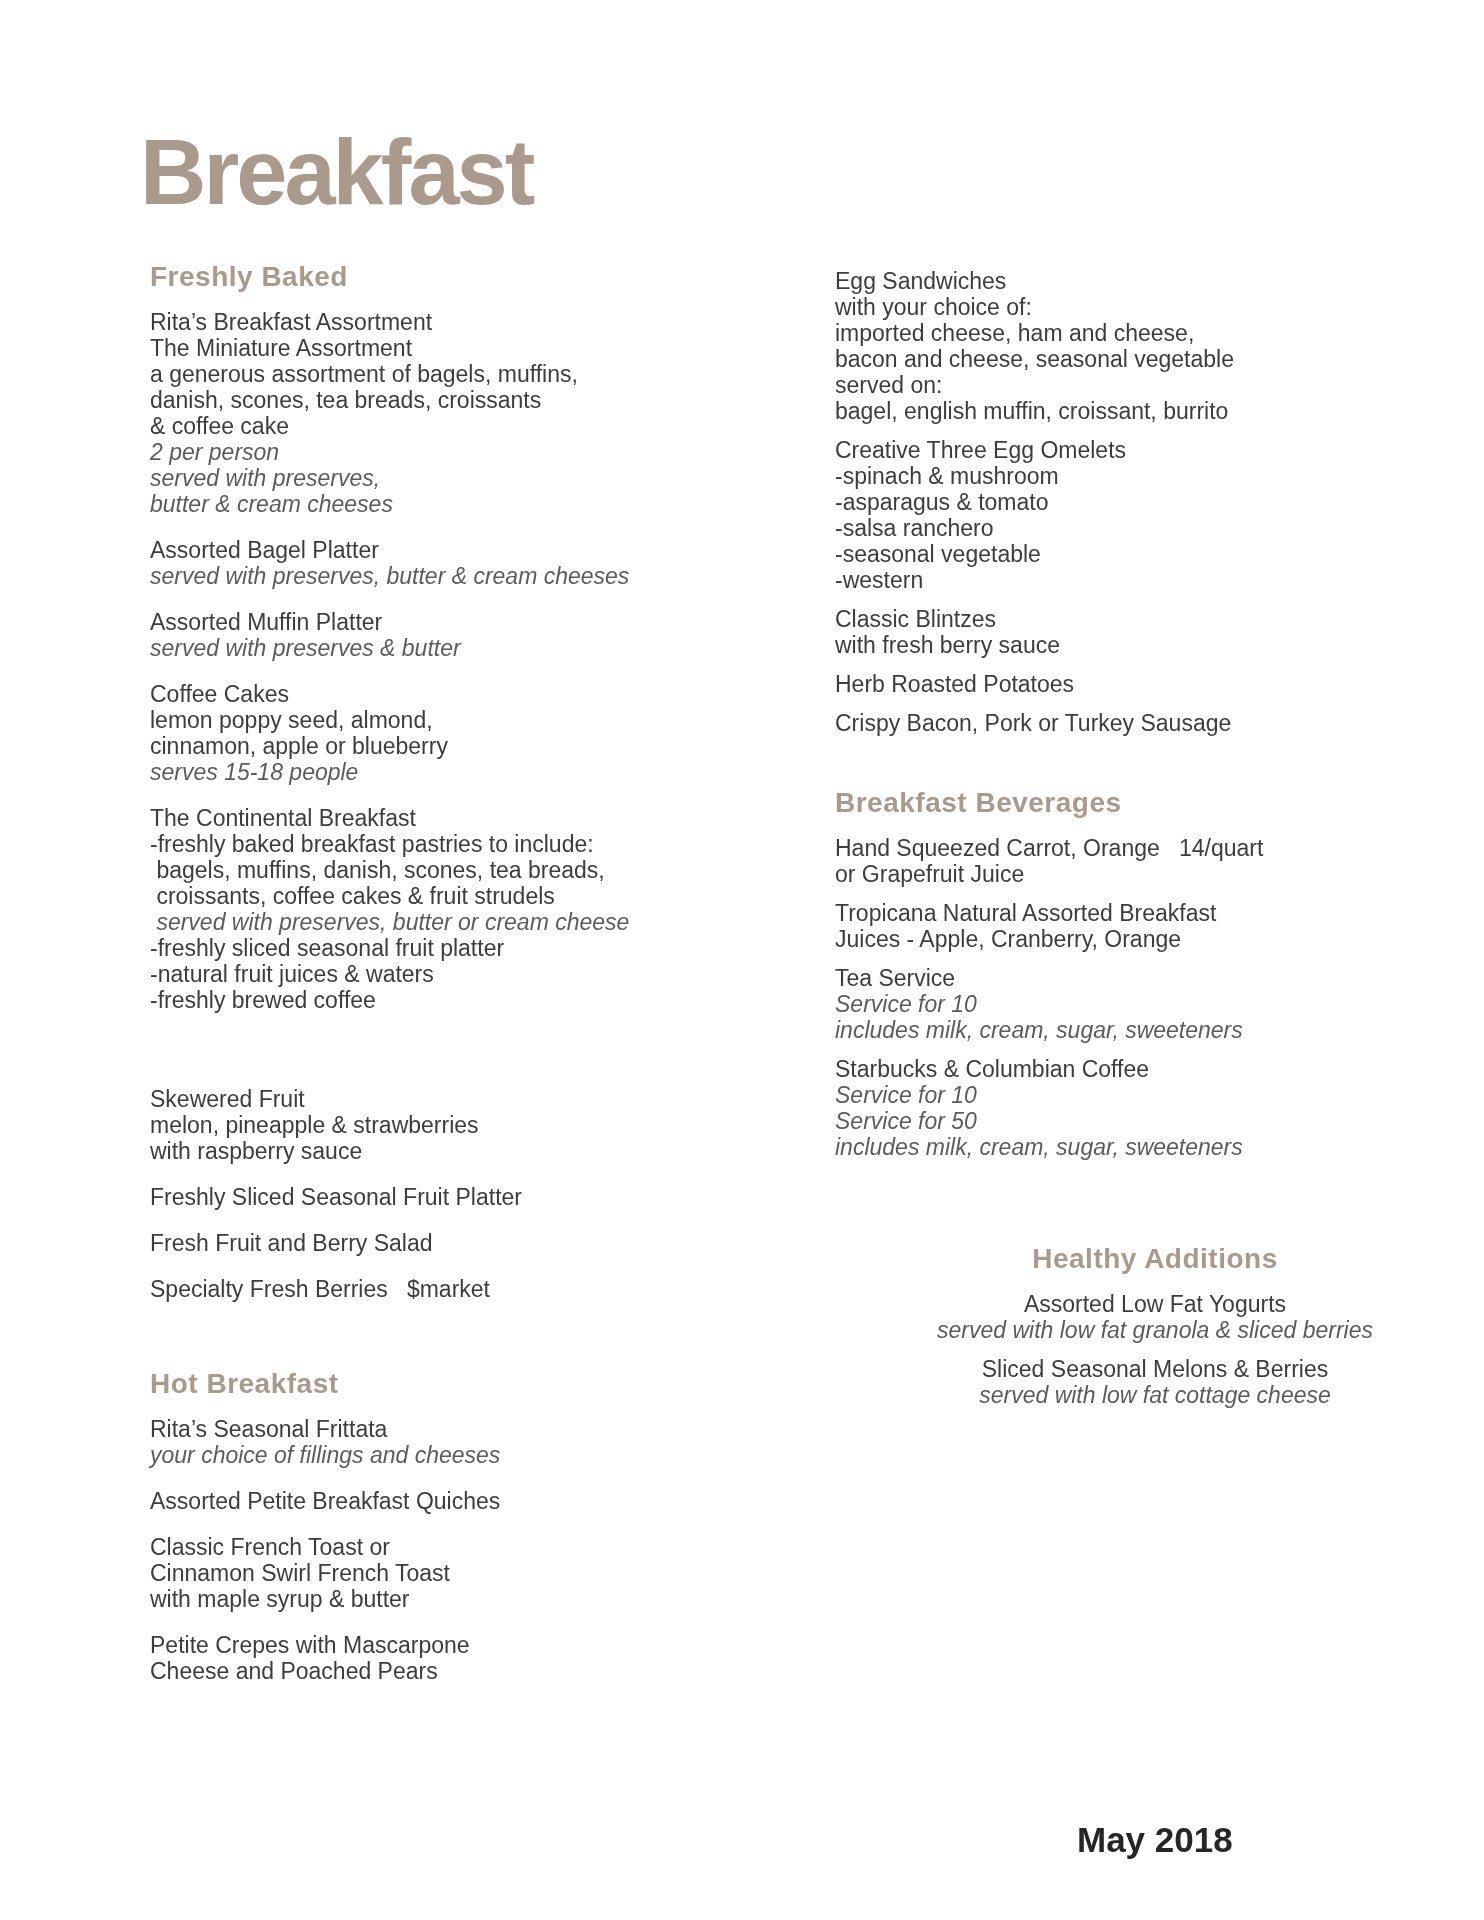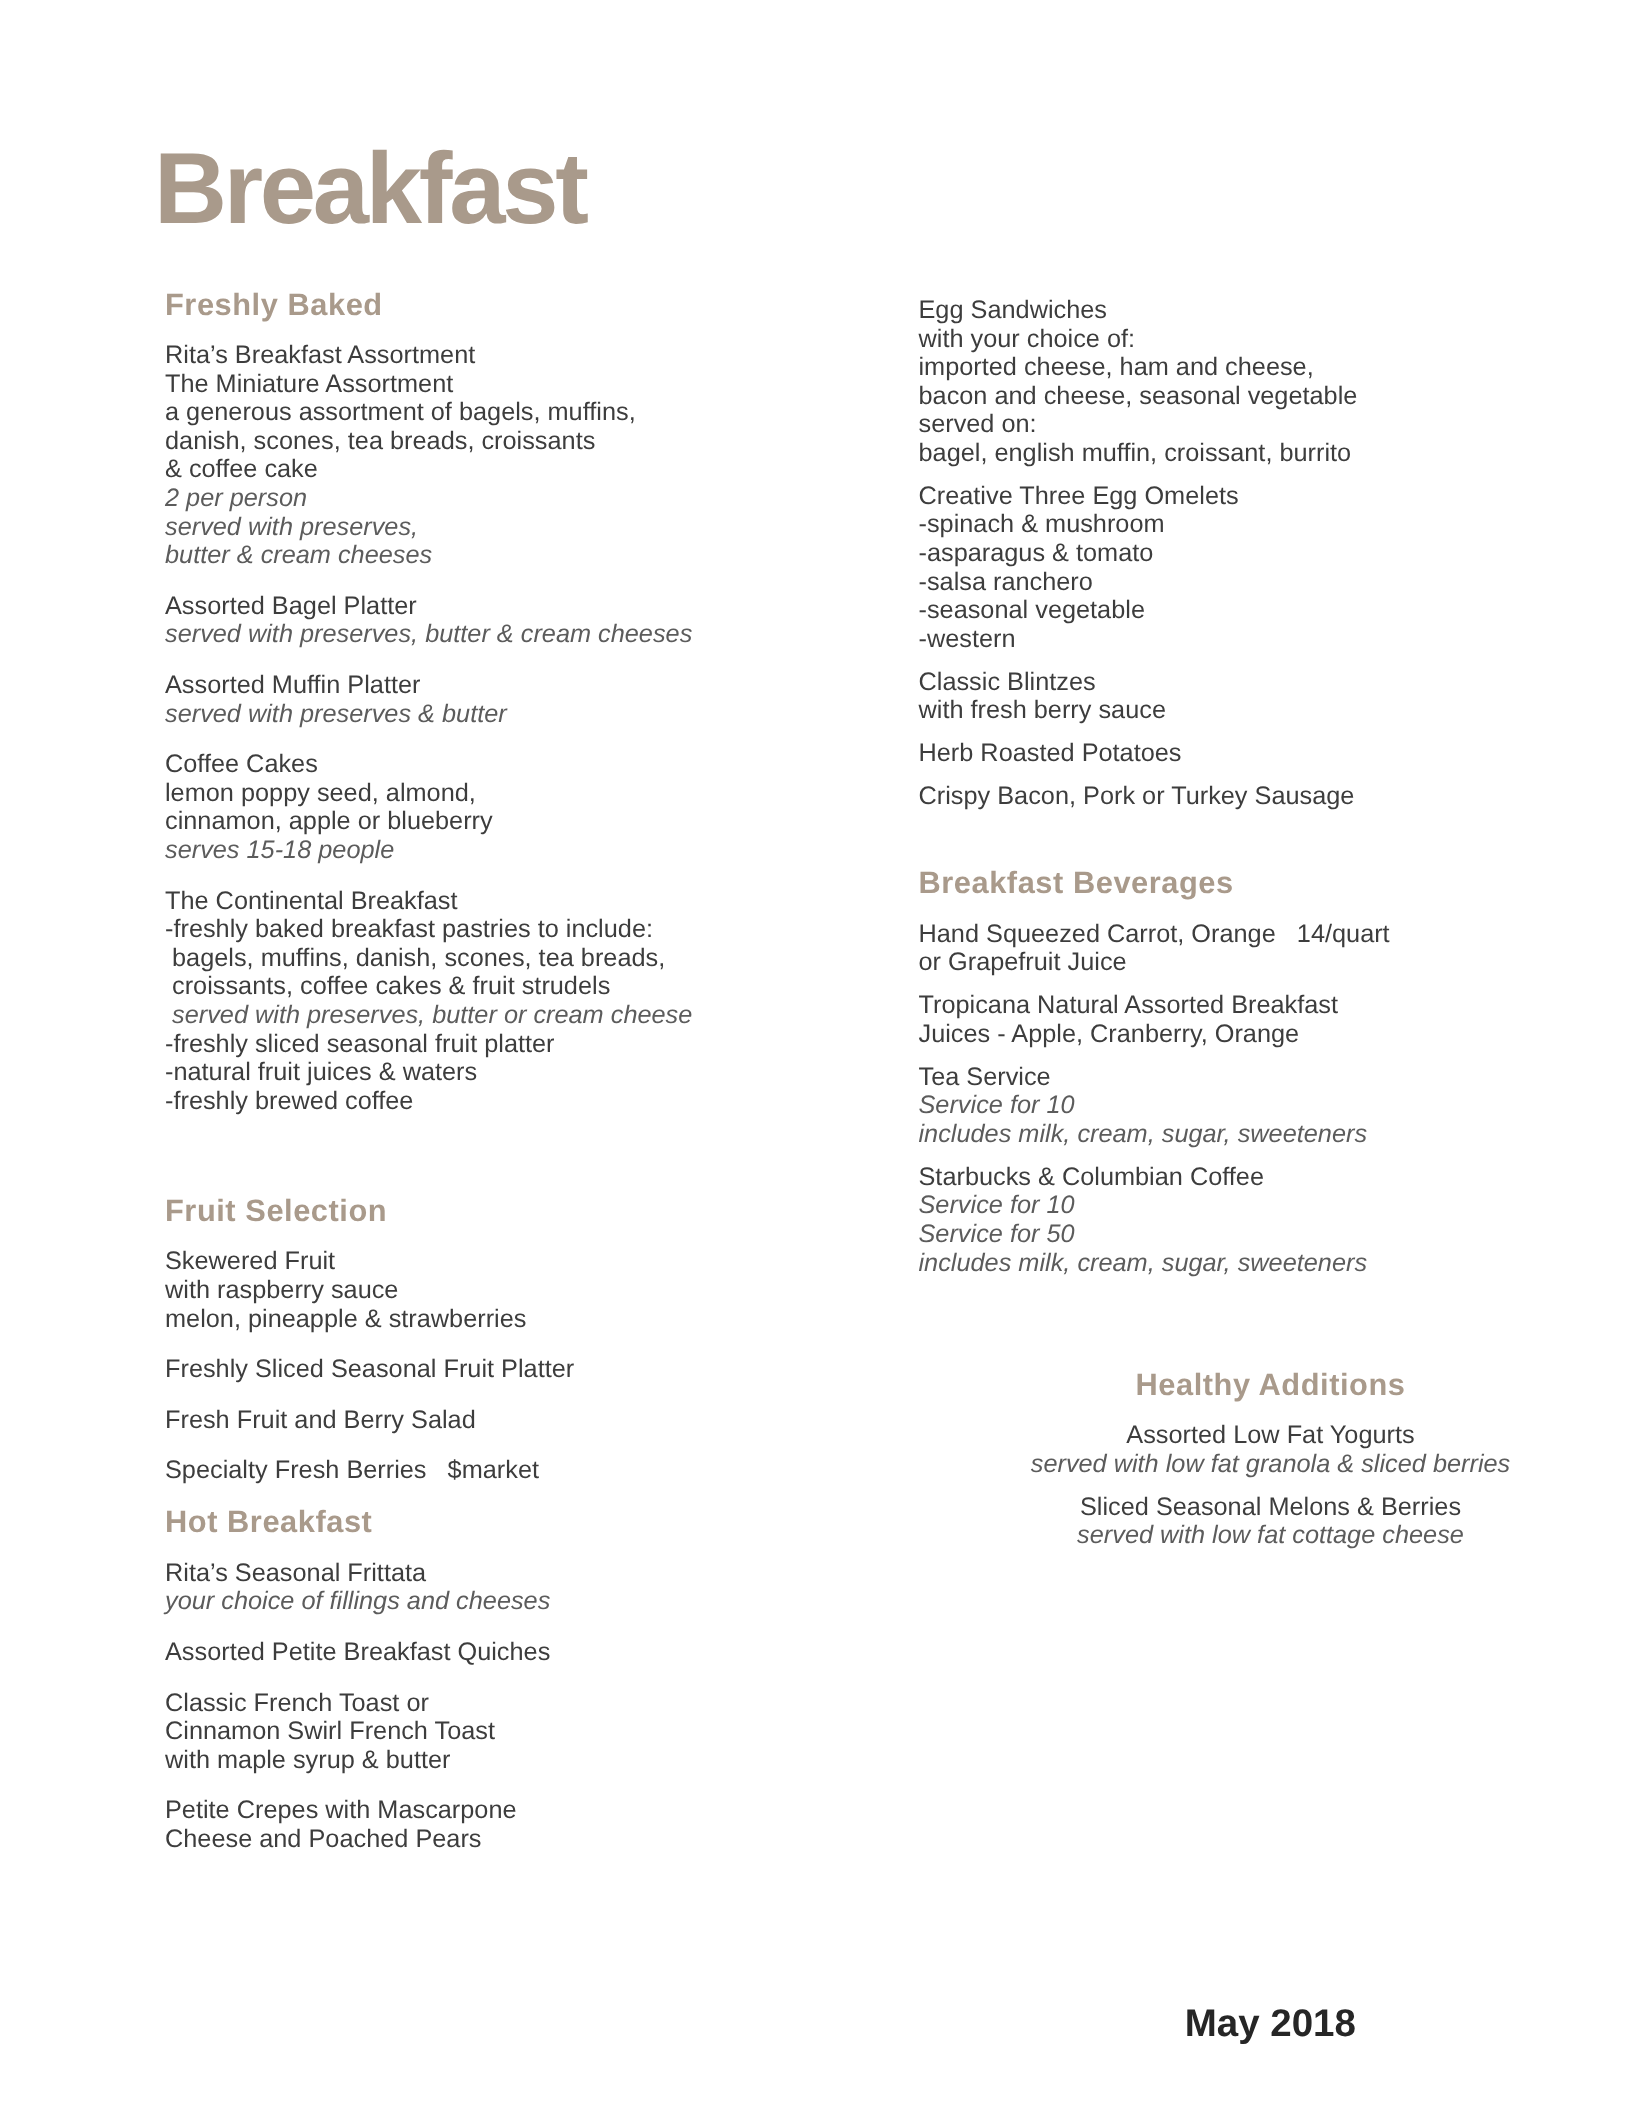--- a/index.html
+++ b/index.html
@@ -97,25 +97,24 @@
             <div class="line">-freshly baked breakfast pastries to include:</div>
             <div class="line"> bagels, muffins, danish, scones, tea breads,</div>
             <div class="line"> croissants, coffee cakes &amp; fruit strudels</div>
             <div class="line italic"> served with preserves, butter or cream cheese</div>
             <div class="line">-freshly sliced seasonal fruit platter</div>
             <div class="line">-natural fruit juices &amp; waters</div>
             <div class="line">-freshly brewed coffee</div>
           </div>
         </div>
         <div class="section sec1">
-          <h2 class="heading">Fruit Selection</h2>
           <div class="item">
             <div class="line">Skewered Fruit</div>
+            <div class="line">melon, pineapple &amp; strawberries</div>
             <div class="line">with raspberry sauce</div>
-            <div class="line">melon, pineapple &amp; strawberries</div>
           </div>
           <div class="item">
             <div class="line">Freshly Sliced Seasonal Fruit Platter</div>
           </div>
           <div class="item">
             <div class="line">Fresh Fruit and Berry Salad</div>
           </div>
           <div class="item">
             <div class="line">Specialty Fresh Berries   $market</div>
           </div>

